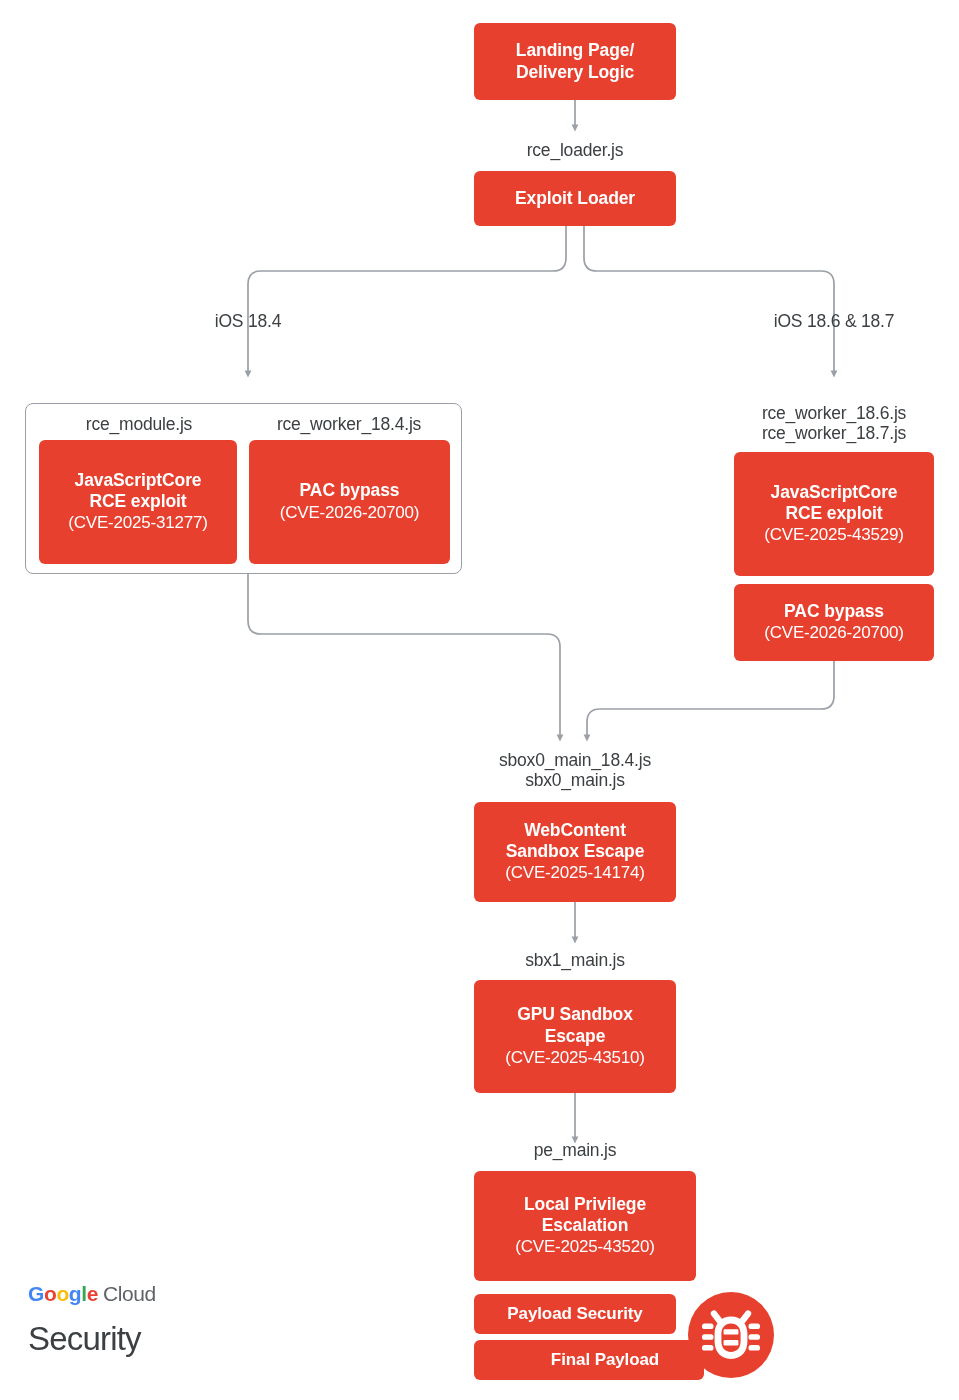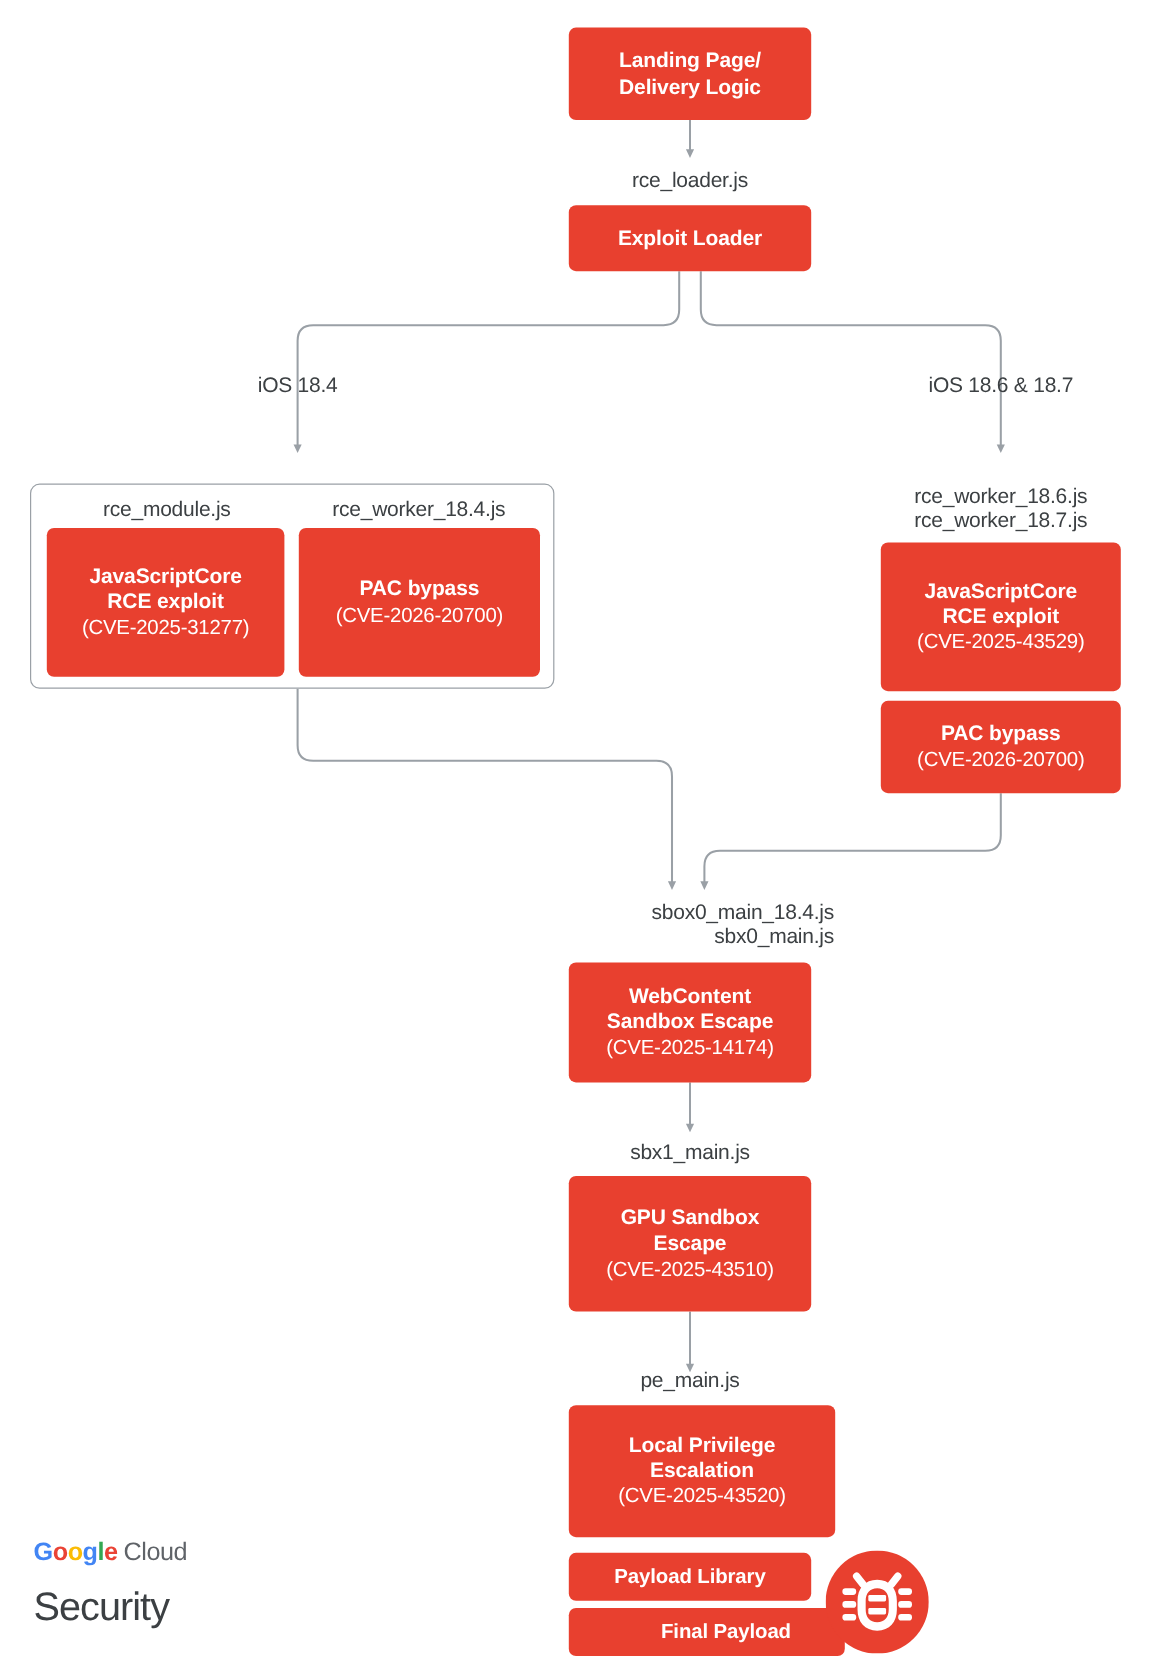--- a/index.html
+++ b/index.html
@@ -171,21 +171,21 @@
     <div class="ttl" style="white-space:pre-line;">JavaScriptCore
 RCE exploit</div>
     <div class="cve">(CVE-2025-43529)</div>
   </div>
 
   <div class="node" style="left:734px; top:584px; width:200px; height:77px;">
     <div class="ttl">PAC bypass</div>
     <div class="cve">(CVE-2026-20700)</div>
   </div>
 
-  <div class="edge-label" style="left:455px; top:750px; width:240px;text-align:right;">sbox0_main_18.4.js
+  <div class="edge-label" style="left:455px; top:750px; width:240px;">sbox0_main_18.4.js
 sbx0_main.js</div>
 
   <div class="node" style="left:474px; top:802px; width:202px; height:100px;">
     <div class="ttl" style="white-space:pre-line;">WebContent
 Sandbox Escape</div>
     <div class="cve">(CVE-2025-14174)</div>
   </div>
 
   <div class="edge-label" style="left:455px; top:950px; width:240px;">sbx1_main.js</div>
 
@@ -197,21 +197,21 @@
 
   <div class="edge-label" style="left:455px; top:1140px; width:240px;">pe_main.js</div>
 
   <div class="node" style="left:474px; top:1171px; width:222px; height:110px;">
     <div class="ttl" style="white-space:pre-line;">Local Privilege
 Escalation</div>
     <div class="cve">(CVE-2025-43520)</div>
   </div>
 
   <div class="node small" style="left:474px; top:1294px; width:202px; height:40px;">
-    <div class="ttl">Payload Library</div>
+    <div class="ttl">Payload Security</div>
   </div>
 
   <div class="node small" style="left:474px; top:1340px; width:230px; height:40px;padding-left:32px;">
     <div class="ttl">Final Payload</div>
   </div>
 
   <svg id="bug-badge" viewBox="0 0 86 86" width="86" height="86">
     <circle cx="43" cy="43" r="43" fill="#E8402F"></circle>
     <g fill="#ffffff">
 

